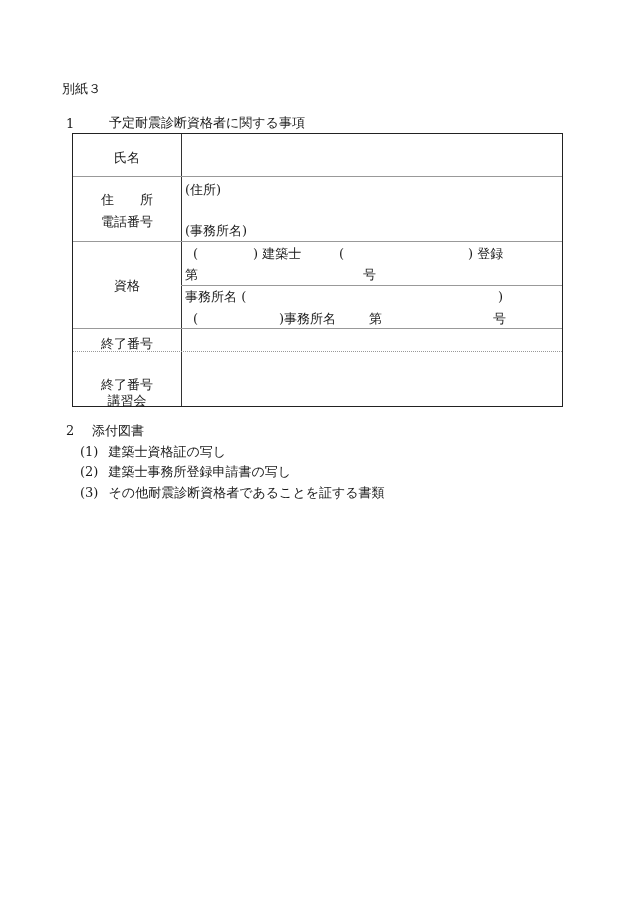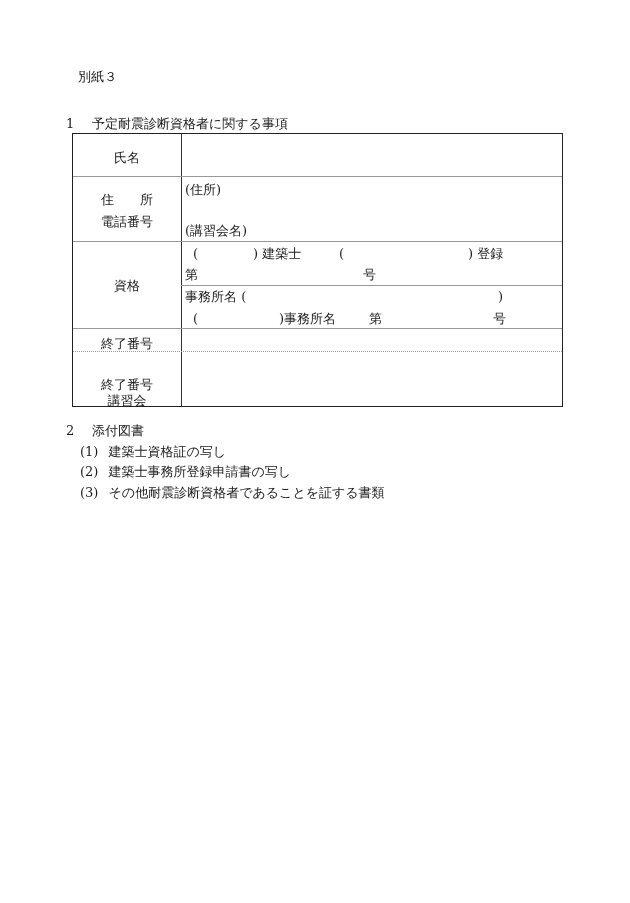--- a/index.html
+++ b/index.html
@@ -2,23 +2,23 @@
 <html><head>
 <meta charset="utf-8">
 <style>
   html, body { margin: 0; padding: 0; }
   body {
     width: 630px; height: 903px; background: #ffffff; position: relative;
     font-family: "DejaVu Serif", "Liberation Serif", serif;
     color: #1a1a1a; font-size: 13px; overflow: hidden;
   }
   .abs { position: absolute; white-space: nowrap; line-height: 1; }
-  .doc-label { left: 62px; top: 70px; margin-left: 16px; }
+  .doc-label { left: 62px; top: 82px; }
   .sec1-num { left: 66px; top: 117px; }
-  .sec1-title { left: 92px; top: 117px; }
+  .sec1-title { left: 109px; top: 117px; font-family: Liberation Mono, monospace; }
 
   .table {
     position: absolute; left: 72px; top: 133px; width: 491px; height: 274px;
     border: 1.5px solid #222; box-sizing: border-box;
   }
   .vline { position: absolute; left: 108px; top: 0; bottom: 0; width: 0; border-left: 1.5px solid #333; }
   .hline { position: absolute; left: 0; right: 0; height: 0; border-top: 1px solid #999; }
   .hline.inner { left: 108px; }
   .hline.dotted { border-top: 1px dotted #999; }
   .cell-label { position: absolute; left: 0; width: 108px; text-align: center; line-height: 1; }
@@ -39,21 +39,21 @@
 <div class="table">
   <div class="vline"></div>
 
   <div class="cell-label" style="top:17px;">氏名</div>
   <div class="cell-text" style="left:110px; top:2px; width:378px; height:40px;"></div>
   <div class="hline" style="top:42px;"></div>
 
   <div class="cell-label" style="top:59px;">住　　所</div>
   <div class="cell-label" style="top:81px;">電話番号</div>
   <div class="cell-text" style="left:112px; top:49px;">(住所)</div>
-  <div class="cell-text" style="left:112px; top:90px;">(講習会名)</div>
+  <div class="cell-text" style="left:112px; top:90px;">(事務所名)</div>
   <div class="hline" style="top:107px;"></div>
 
   <div class="cell-label" style="top:145px;">資格</div>
   <div class="cell-text" style="left:120px; top:113px;">(</div>
   <div class="cell-text" style="left:180px; top:113px;">)  建築士</div>
   <div class="cell-text" style="left:266px; top:113px;">(</div>
   <div class="cell-text" style="left:395px; top:113px;">)  登録</div>
   <div class="cell-text" style="left:112px; top:134px;">第</div>
   <div class="cell-text" style="left:290px; top:134px;">号</div>
   <div class="hline inner" style="top:151px;"></div>

